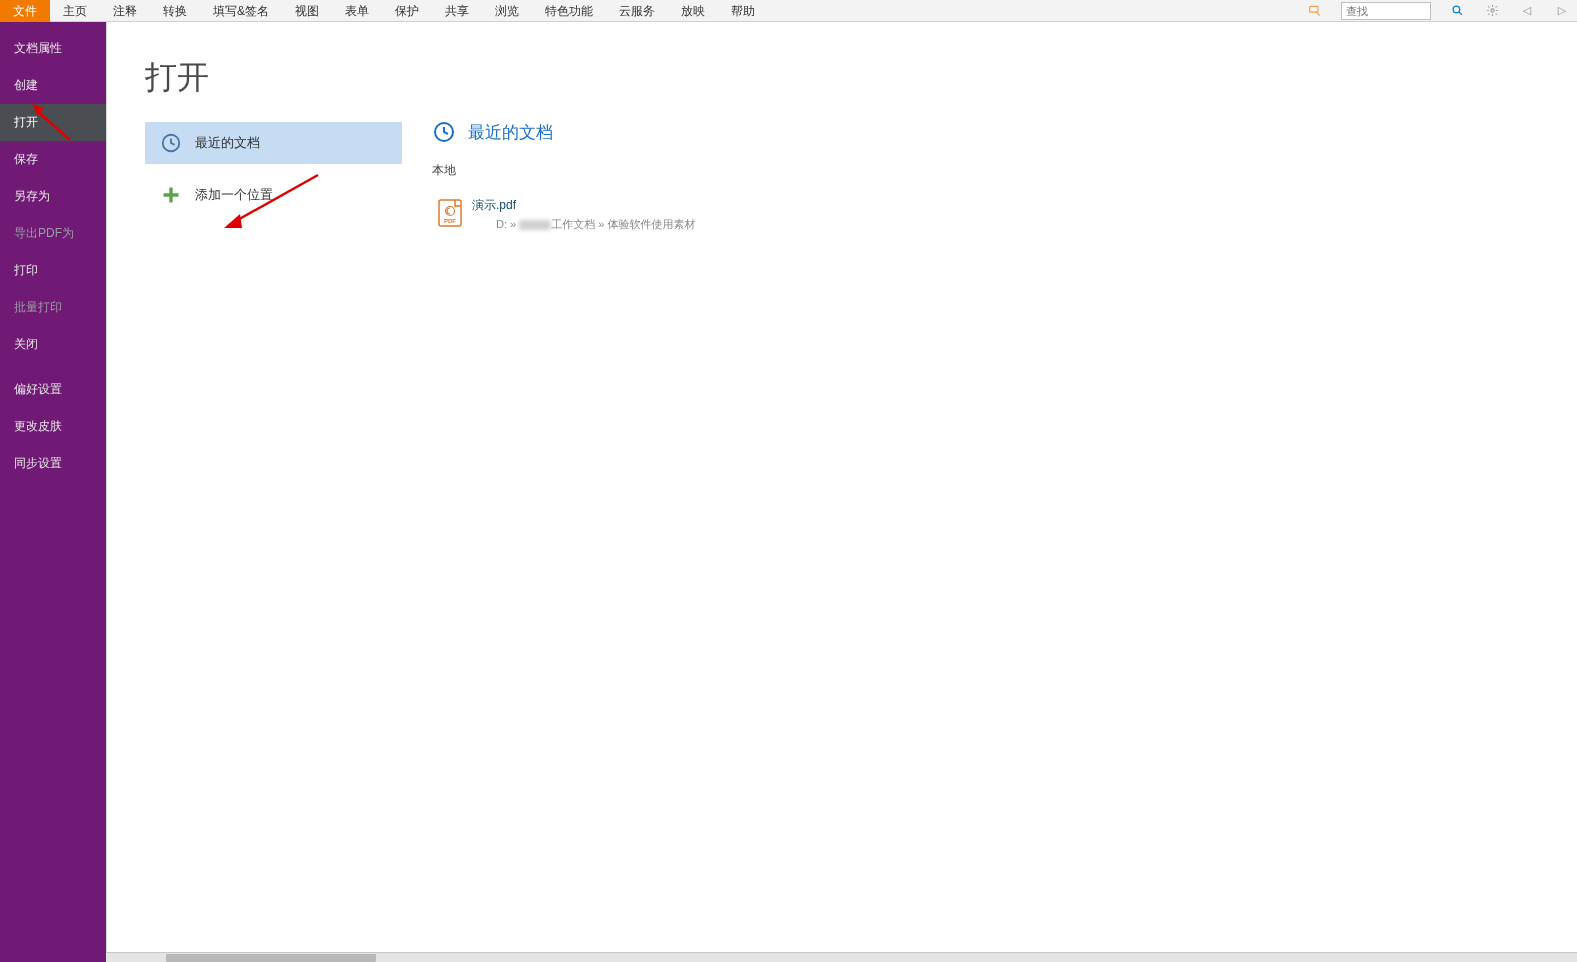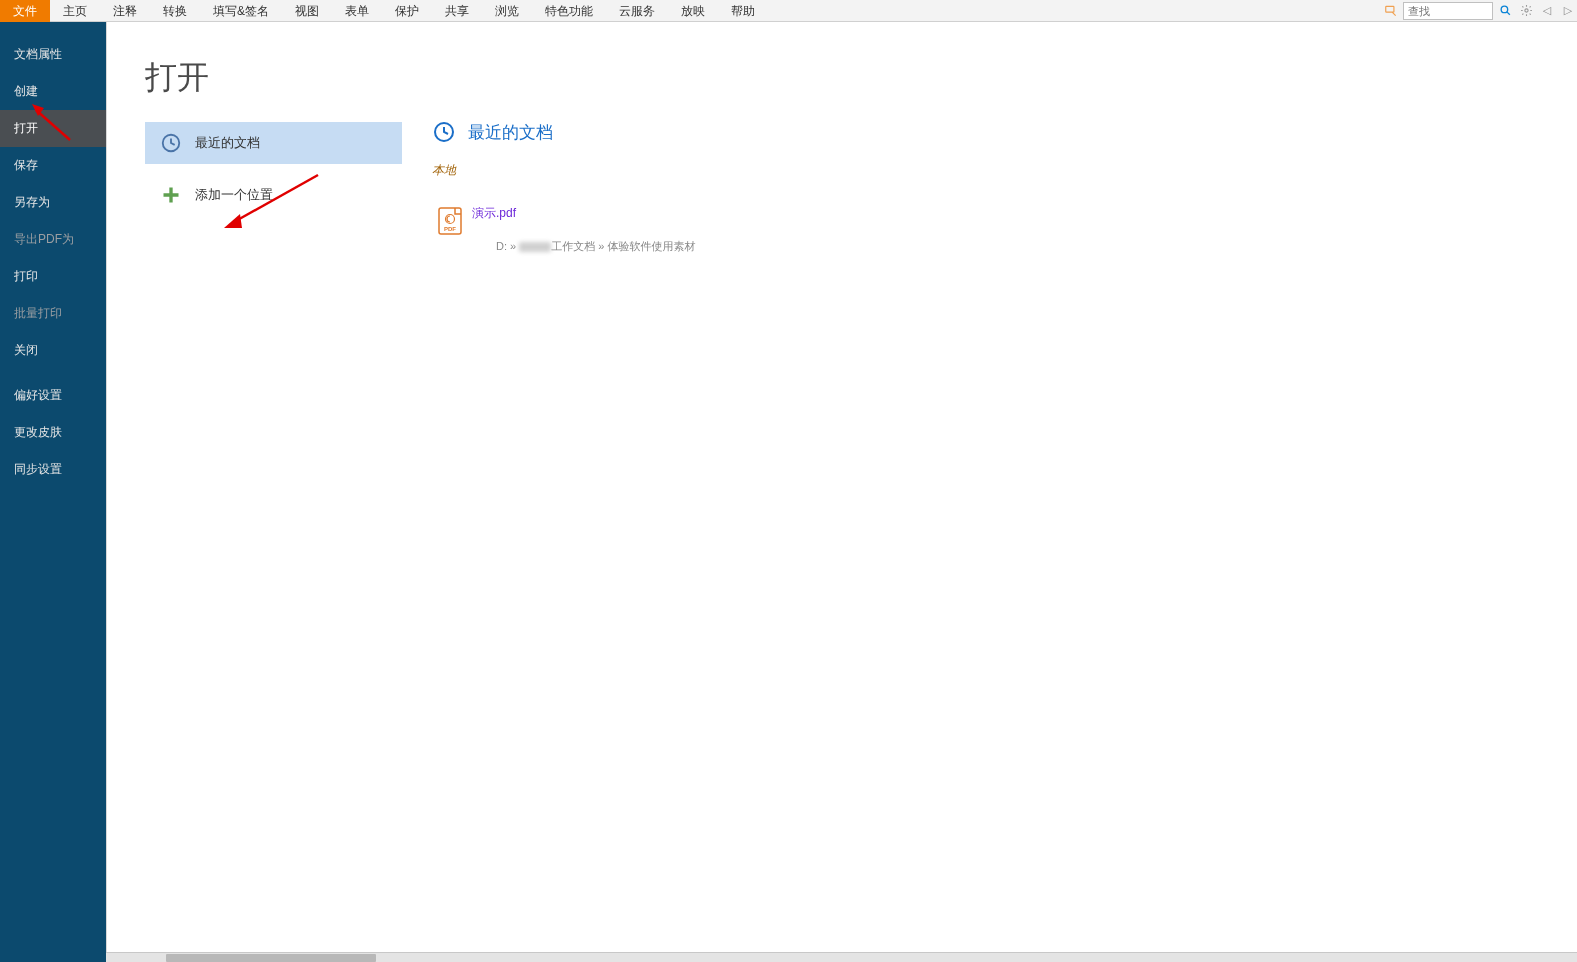--- a/index.html
+++ b/index.html
@@ -21,21 +21,22 @@
       cursor: pointer;
     }
     .ribbon-tab.active {
       background: #f07b00;
       color: #fff;
     }
     .ribbon-spacer { flex: 1; }
     .ribbon-controls {
       display: flex;
       align-items: center;
-      gap: 3px;
+      gap: 17px;
+      padding-right: 6px;
     }
     .search-icon-box {
       width: 18px; height: 18px;
       display: flex; align-items: center; justify-content: center;
       color: #f07b00;
     }
     .search-input {
       width: 90px;
       height: 18px;
       border: 1px solid #c0c0c0;
@@ -56,24 +57,24 @@
       font-size: 11px;
     }
     
     .body-area {
       display: flex;
       height: calc(100% - 22px);
     }
     
     .sidebar {
       width: 106px;
-      background: #0c4a6e;
+      background: #701a75;
       color: #e6e6e6;
       font-size: 12px;
-      padding-top: 14px;
+      padding-top: 8px;
     }
     .sidebar-item {
       padding: 10px 14px;
       cursor: pointer;
       color: #e6e6e6;
     }
     .sidebar-item.active {
       background: #4a4e52;
       color: #fff;
     }
@@ -136,37 +137,36 @@
     .recent-header .clock-lg {
       width: 24px; height: 24px;
     }
     .recent-title {
       font-size: 17px;
       color: #1a6ec8;
       font-weight: 400;
     }
     .local-label {
       font-size: 12px;
-      color: #a16207;
-      margin-bottom: 22px;
-      font-style: italic;
+      color: #404040;
+      margin-bottom: 14px;
     }
     .file-row {
       display: flex;
       align-items: flex-start;
       gap: 10px;
       padding: 4px 6px;
       cursor: pointer;
     }
     .pdf-icon {
       width: 24px; height: 28px;
       margin-top: 2px;
     }
     .file-meta { font-size: 12px; }
-    .file-name { color: #6d28d9; margin-bottom: 17px; }
+    .file-name { color: #0c4a6e; margin-bottom: 3px; }
     .file-path { color: #888; font-size: 11px; margin-left: 24px; }
     .path-blur {
       display: inline-block;
       width: 32px; height: 10px;
       background: #d0d0d0;
       filter: blur(2px);
       vertical-align: middle;
       border-radius: 2px;
     }
     

